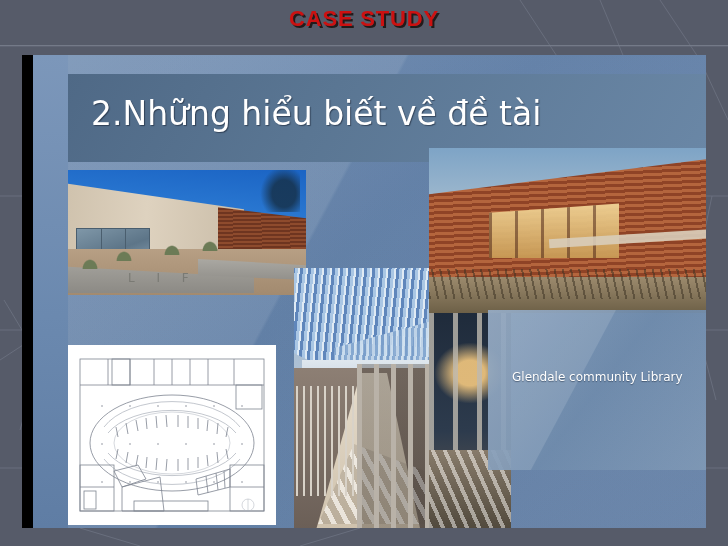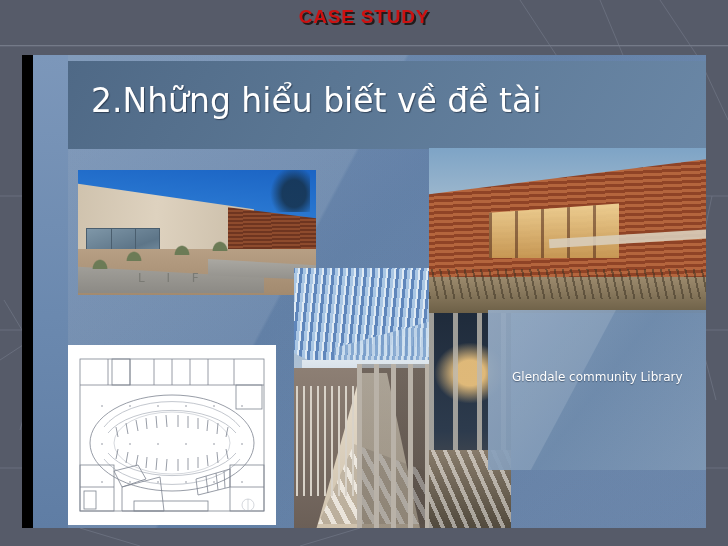--- a/index.html
+++ b/index.html
@@ -36,47 +36,47 @@
       linear-gradient(160deg, rgba(255,255,255,.05), rgba(0,0,0,.05));
     pointer-events:none;
   }
 
   
   #banner{
     position:absolute; left:0; top:0; width:728px; height:46px;
   }
   #banner-title{
     position:absolute; left:0; top:6px; width:728px; text-align:center;
-    font-size:19px; font-weight:bold; letter-spacing:.8px;
+    font-size:22px; font-weight:bold; letter-spacing:.8px;
     color:#cc1111;
     text-shadow:2px 2px 0 #221b1b;
     font-family:"Liberation Sans", sans-serif;
   }
   .banner-rule{
     position:absolute; left:0; width:728px; height:1px; background:#787e8c; opacity:.85;
   }
 
   
   #title-box{
-    position:absolute; left:46px; top:6px; width:638px; height:88px;
+    position:absolute; left:46px; top:19px; width:638px; height:88px;
     background:linear-gradient(120deg,#4f6986 0%,#5a7693 40%,#6a87a6 100%);
   }
   #title-text{
     position:absolute; left:23px; top:20px;
     color:#ffffff; font-size:33px; font-weight:400;
     font-family:"DejaVu Sans", sans-serif;
     text-shadow:1px 1px 1px rgba(20,30,45,.55);
     white-space:nowrap;
   }
 
   
   .photo{ position:absolute; overflow:hidden; }
 
   
-  #photo-exterior{ left:56px; top:115px; width:238px; height:125px; }
+  #photo-exterior{ left:46px; top:115px; width:238px; height:125px; }
   .ext-sky{ position:absolute; inset:0;
     background:linear-gradient(185deg,#1b64c4 0%,#2f7fd6 45%,#7fb2e2 100%); }
   .ext-tree{ position:absolute; right:6px; top:-4px; width:40px; height:46px;
     background:radial-gradient(ellipse at 60% 60%, #16314a 0 35%, rgba(22,49,74,0) 70%);
     opacity:.85; }
   .ext-wall{ position:absolute; left:-2px; top:8px; width:178px; height:92px;
     background:linear-gradient(95deg,#cfc2ad 0%,#ded2bf 45%,#c9bca7 100%);
     clip-path:polygon(0 6%,100% 34%,100% 100%,0 100%); }
   .ext-glass{ position:absolute; left:8px; top:58px; width:74px; height:40px;
     background:linear-gradient(160deg,#7f97a8,#5d7588 55%,#8aa2b3);

